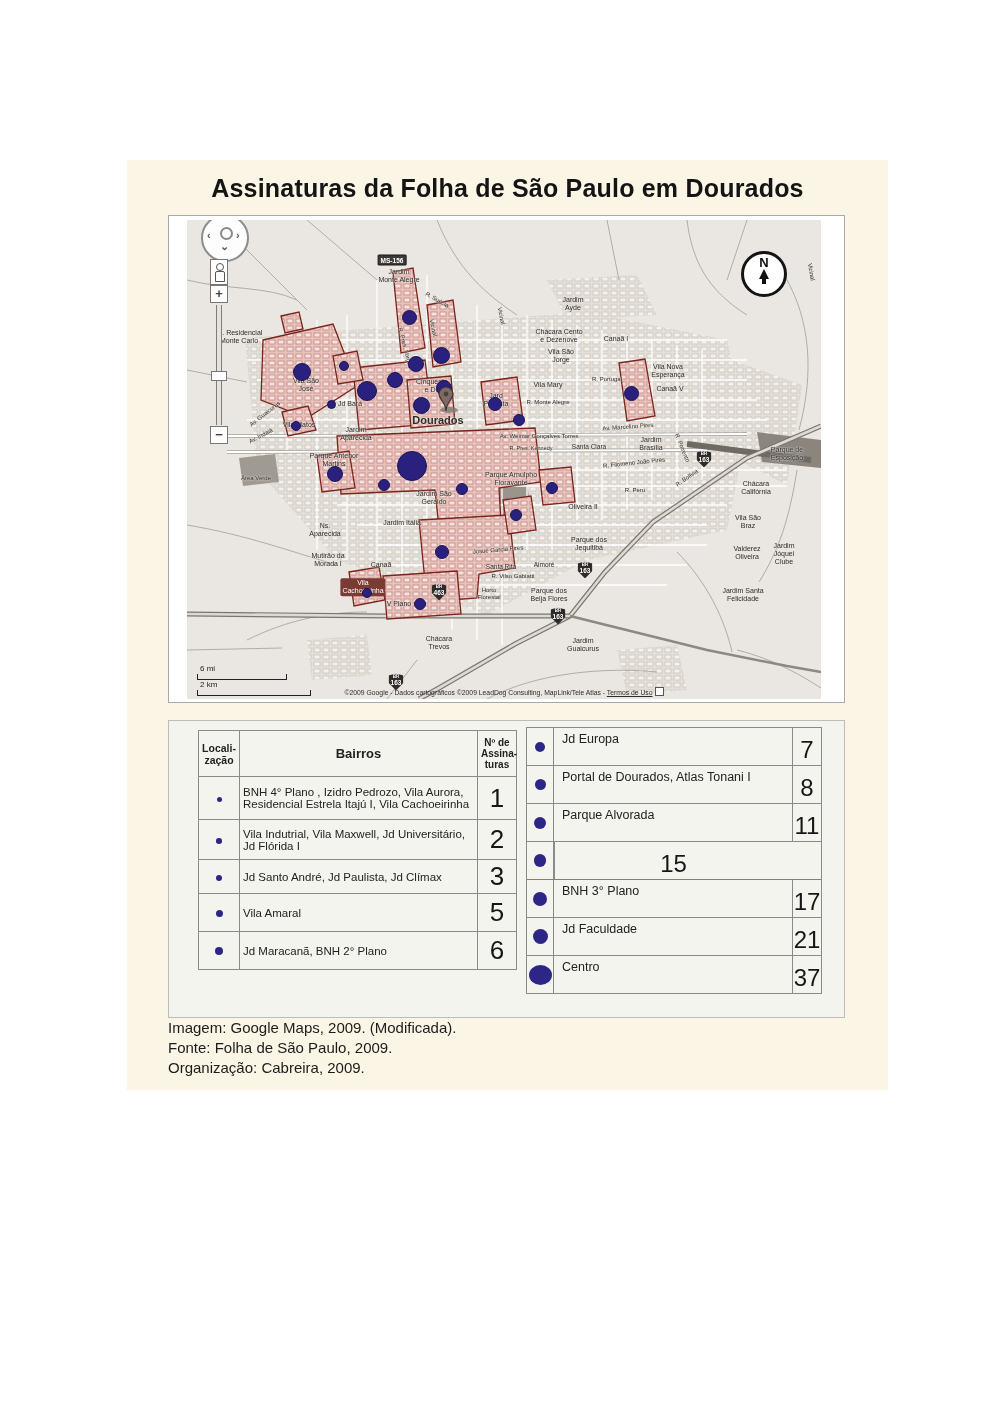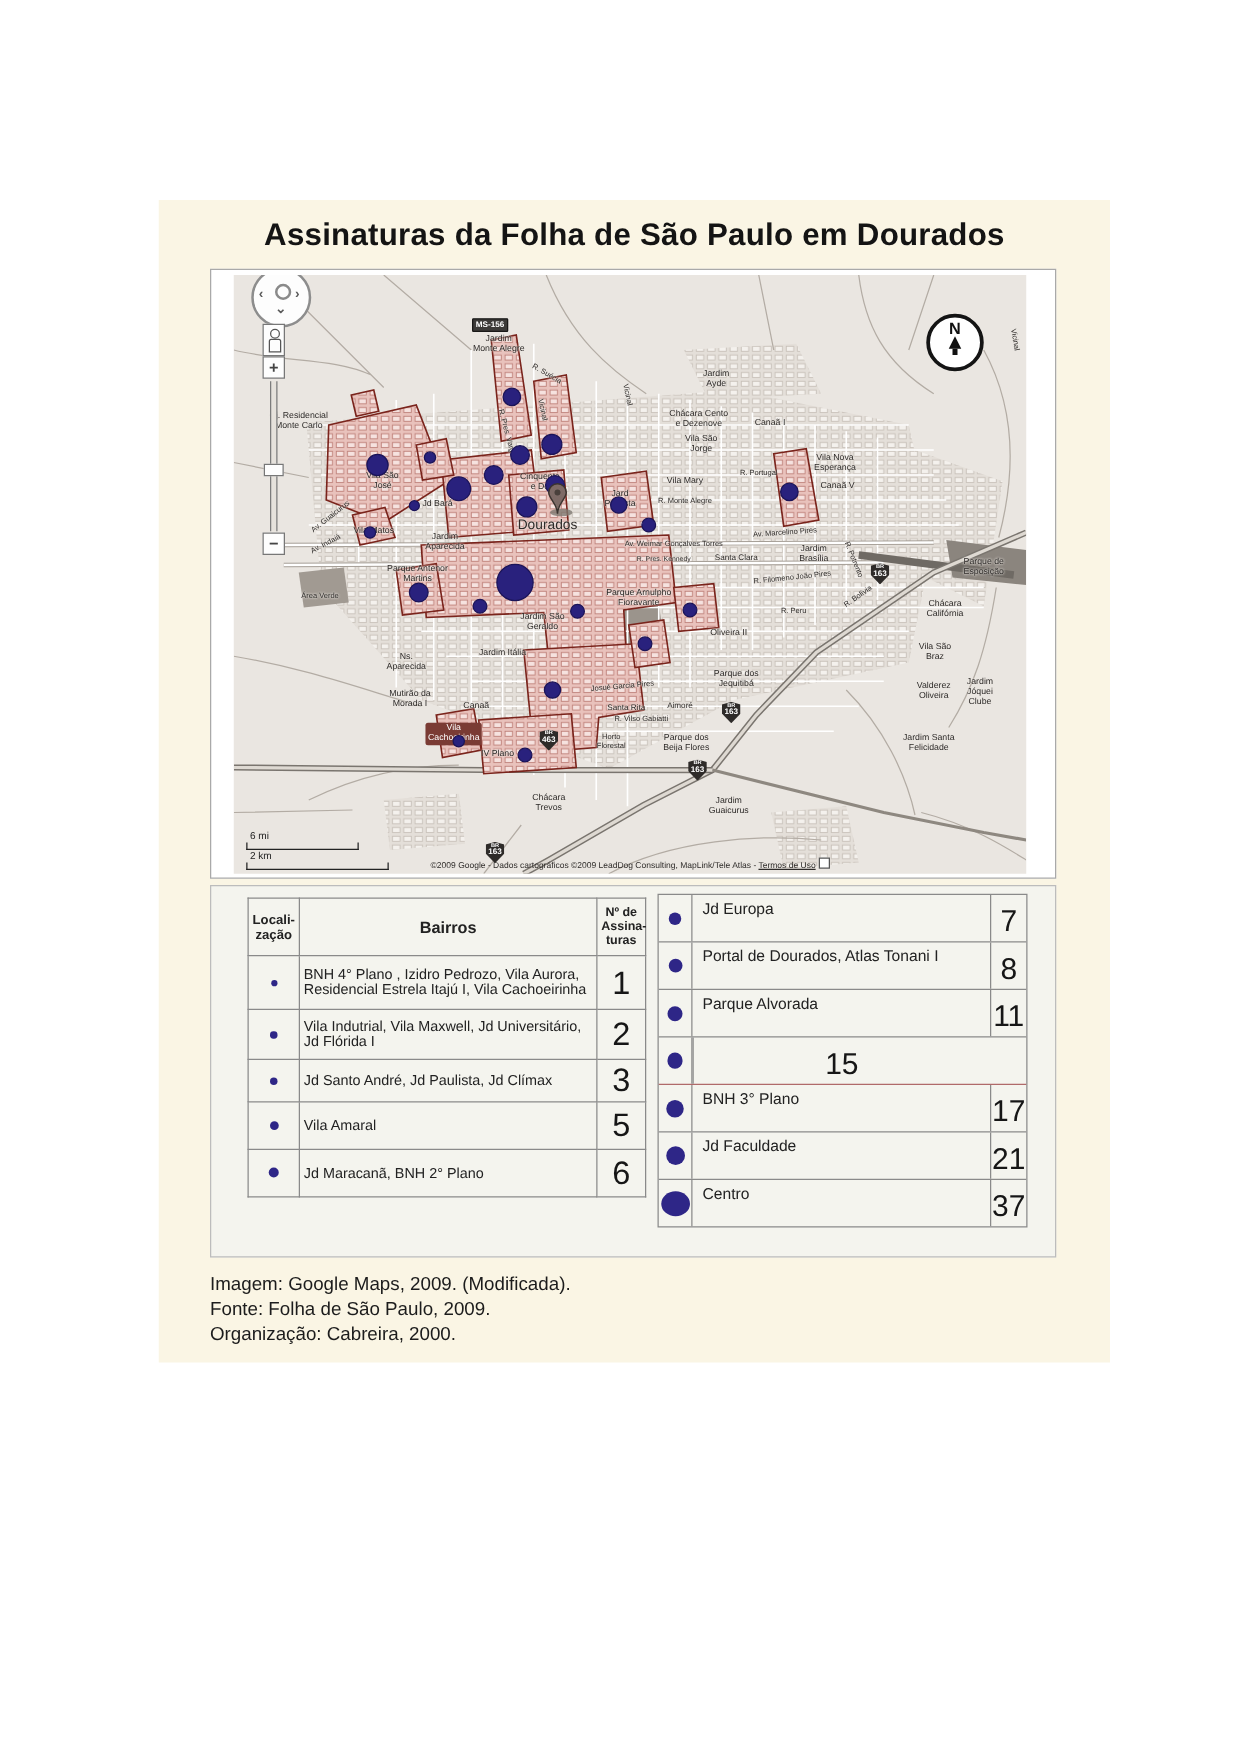--- a/index.html
+++ b/index.html
@@ -41,21 +41,21 @@
   .sline{border-bottom:1px solid #222;border-left:1px solid #222;border-right:1px solid #222;height:5px;}
   #scale .mi{width:88px;} #scale .km{width:112px;}
   #scale span{display:block;margin:0 0 1px 2px;background:rgba(234,230,225,.6);width:fit-content;padding:0 1px;}
   
   #attrib{position:absolute;left:0;bottom:3px;width:100%;text-align:center;font-size:6.8px;color:#2e2b29;z-index:9;}
   #attrib a{color:#2e2b29;text-decoration:underline;}
   #attrib .popbox{display:inline-block;width:7px;height:7px;border:1px solid #555;background:#fff;vertical-align:-1px;margin-left:2px;font-size:5px;line-height:7px;color:#555;}
   
   #pin{position:absolute;left:243px;top:166px;z-index:10;}
   
-  #tables-box{position:absolute;left:41px;top:548px;width:675px;height:296px;border:1px solid #bcbcbc;background:#f4f4ee;}
+  #tables-box{position:absolute;left:41px;top:560px;width:675px;height:296px;border:1px solid #bcbcbc;background:#f4f4ee;}
   table.legend{position:absolute;left:29px;top:9px;border-collapse:collapse;table-layout:fixed;width:297px;
                font-size:11.5px;color:#222;}
   table.legend th,table.legend td{border:1px solid #8a8a8a;padding:1px 3px;vertical-align:middle;}
   table.legend th{white-space:pre-line;font-weight:700;text-align:center;}
   th.h-loc{width:34px;font-size:10.5px;} th.h-bai{width:231px;font-size:13px;} th.h-num{width:32px;font-size:10px;}
   table.legend thead tr{height:46px;}
   table.legend tbody tr:nth-child(1){height:43px;}
   table.legend tbody tr:nth-child(2){height:40px;}
   table.legend tbody tr:nth-child(3){height:26px;}
   table.legend tbody tr:nth-child(n+4){height:38px;}
@@ -157,21 +157,21 @@
             <div class="mlab" style="left: 420px; top: 159px; font-size: 6px; transform: translate(-50%, -50%);">R. Portugal</div>
             <div class="mlab" style="left: 483px; top: 169px; font-size: 7px; transform: translate(-50%, -50%);">Canaã V</div>
             <div class="mlab" style="left: 361px; top: 182px; font-size: 6px; transform: translate(-50%, -50%);">R. Monte Alegre</div>
             <div class="mlab" style="left: 52px; top: 117px; font-size: 7px; transform: translate(-50%, -50%);">Cj. Residencial
 Monte Carlo</div>
             <div class="mlab" style="left: 119px; top: 165px; font-size: 7px; transform: translate(-50%, -50%);">Vila São
 José</div>
             <div class="mlab" style="left: 163px; top: 184px; font-size: 7px; transform: translate(-50%, -50%);">Jd Bará</div>
             <div class="mlab" style="left: 245px; top: 166px; font-size: 7px; transform: translate(-50%, -50%);">Cinquenta
 e Do</div>
-            <div class="mlab" style="left: 251px; top: 200px; font-size: 11px; font-weight: 400; transform: translate(-50%, -50%);">Dourados</div>
+            <div class="mlab" style="left: 251px; top: 200px; font-size: 11px; font-weight: 700; transform: translate(-50%, -50%);">Dourados</div>
             <div class="mlab" style="left: 309px; top: 180px; font-size: 7px; transform: translate(-50%, -50%);">Jard
 Paulista</div>
             <div class="mlab" style="left: 112px; top: 205px; font-size: 7px; transform: translate(-50%, -50%);">Vila Matos</div>
             <div class="mlab" style="left: 169px; top: 214px; font-size: 7px; transform: translate(-50%, -50%);">Jardim
 Aparecida</div>
             <div class="mlab" style="left: 352px; top: 216px; font-size: 6px; transform: translate(-50%, -50%);">Av. Weimar Gonçalves Torres</div>
             <div class="mlab" style="left: 441px; top: 207px; font-size: 6px; transform: translate(-50%, -50%) rotate(-4deg);">Av. Marcelino Pires</div>
             <div class="mlab" style="left: 344px; top: 228px; font-size: 5.5px; transform: translate(-50%, -50%);">R. Pres. Kennedy</div>
             <div class="mlab" style="left: 402px; top: 227px; font-size: 6.5px; transform: translate(-50%, -50%);">Santa Clara</div>
             <div class="mlab" style="left: 464px; top: 224px; font-size: 7px; transform: translate(-50%, -50%);">Jardim
@@ -412,16 +412,16 @@
             </div>
             <div class="rcell-name">Centro</div>
             <div class="rcell-num">37</div>
           </div>
         </div>
     </div>
 
     <div id="caption">
       <div>Imagem: Google Maps, 2009. (Modificada).</div>
       <div>Fonte: Folha de São Paulo, 2009.</div>
-      <div>Organização: Cabreira, 2000.</div>
+      <div>Organização: Cabreira, 2009.</div>
     </div>
   </div>
 </div>
 
 </body></html>

